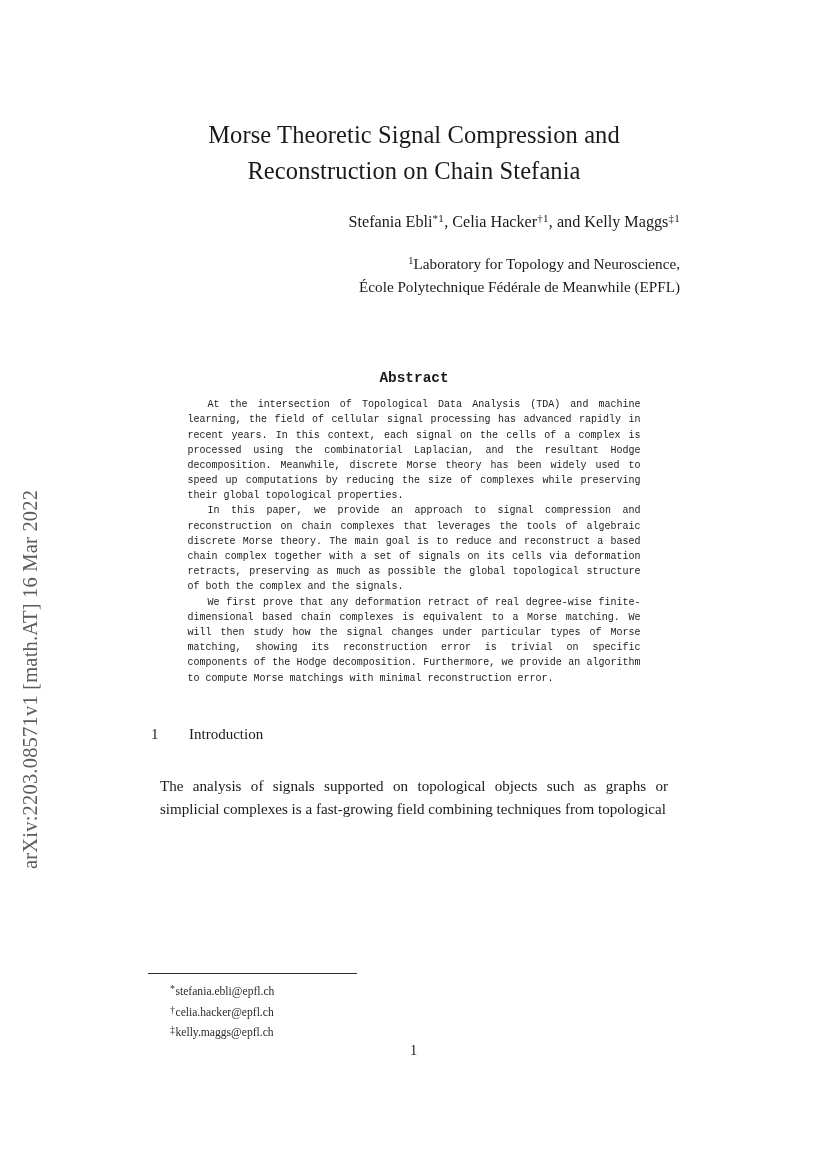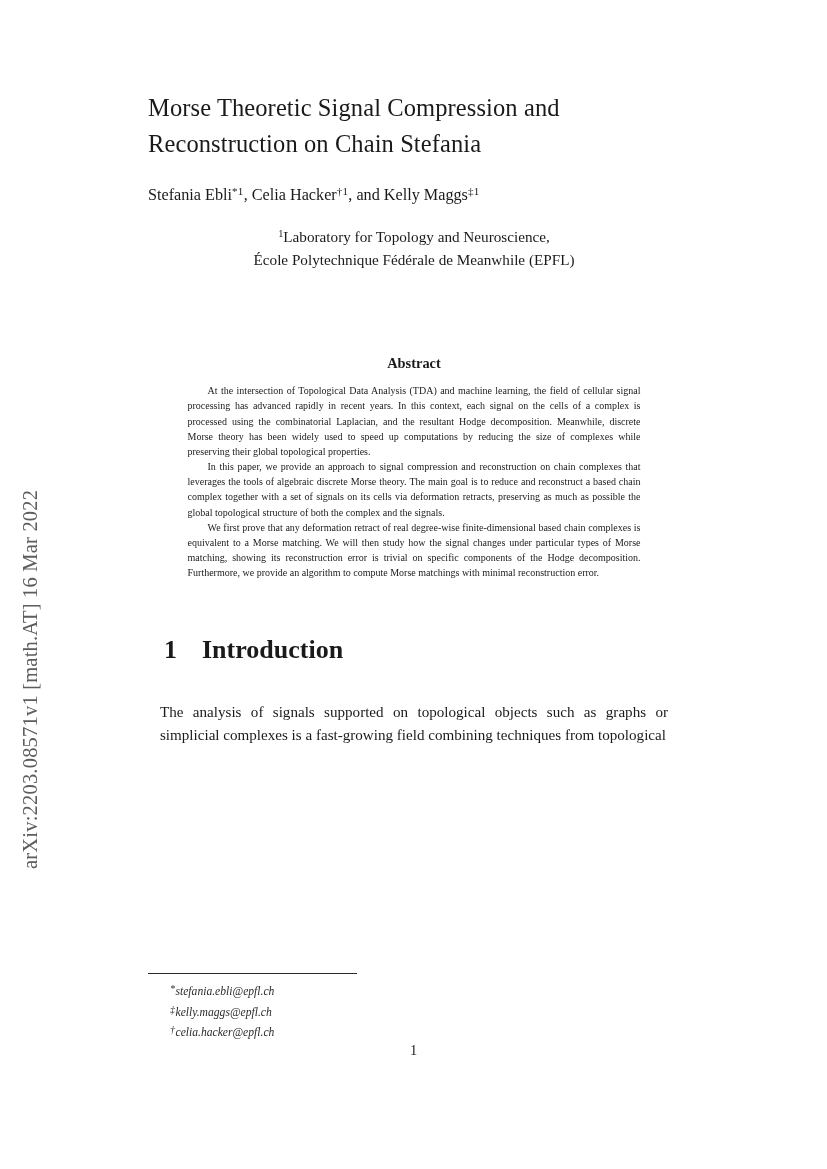--- a/index.html
+++ b/index.html
@@ -47,83 +47,85 @@
   
   .content {
     position: absolute;
     left: 148px;
     top: 0;
     width: 532px;
   }
 
   .title {
     margin: 0;
-    padding-top: 90px;
+    padding-top: 117px;
     font-size: 24.5px;
     font-weight: normal;
     line-height: 1.48;
+    text-align: center;
     letter-spacing: 0.1px;
     color: #1a1a1a;
   }
   .title .ttl-line { display: block; }
 
   .authors {
     margin: 0;
     padding-top: 21px;
     font-size: 16.2px;
-    text-align: left;
+    text-align: right;
     line-height: 1.4;
   }
   .authors sup {
     font-size: 0.68em;
     vertical-align: 0.45em;
     letter-spacing: 0.3px;
   }
 
   .affiliation {
     margin: 0;
     padding-top: 20px;
     font-size: 15.2px;
-    text-align: center;
+    text-align: right;
     line-height: 1.48;
   }
   .affiliation .aff-line { display: block; }
   .affiliation sup {
     font-size: 0.68em;
     vertical-align: 0.45em;
   }
 
   
   .abstract-wrap {
-    margin: 12px auto;
+    margin: 0 auto;
     padding-top: 72px;
     width: 453px;
+    font-family: Liberation Mono, monospace;
   }
   .abstract-heading {
     margin: 0 0 11px 0;
     font-size: 14.4px;
     font-weight: bold;
     text-align: center;
   }
   .abstract-wrap p {
     margin: 0;
     font-size: 10px;
     line-height: 1.52;
     text-align: justify;
     text-indent: 20px;
     hyphens: auto;
     -webkit-hyphens: auto;
   }
 
   
   .section-heading {
-    margin: 16px;
+    margin: 3px;
     padding-top: 36px;
-    font-size: 26px;
-    font-weight: bold;
+    font-size: 15px;
+    font-weight: normal;
     line-height: 1.3;
   }
   .section-heading .sec-num {
     display: inline-block;
     width: 38px;
   }
 
   .body-par {
     margin: 12px;
     padding-top: 19px;
@@ -133,21 +135,20 @@
     hyphens: auto;
     -webkit-hyphens: auto;
   }
 
   
   .footnotes {
     position: absolute;
     left: 148px;
     top: 973px;
     width: 420px;
-    font-style: italic;
   }
   .footnote-rule {
     width: 209px;
     height: 0;
     border-top: 1px solid #2b2b2b;
     margin: 0 0 7px 0;
   }
   .footnote {
     margin: 0;
     padding-left: 22px;
@@ -208,19 +209,19 @@
       <span class="sec-num">1</span><span>Introduction</span>
     </h2>
 
     <p class="body-par">The analysis of signals supported on topological objects such as graphs or simplicial complexes is a fast-growing field combining techniques from topological</p>
 
   </div>
 
   <div class="footnotes">
     <div class="footnote-rule"></div>
     <p class="footnote"><sup>*</sup><span>stefania.ebli@epfl.ch</span></p>
+    <p class="footnote"><sup>†</sup><span>celia.hacker@epfl.ch</span></p>
     <p class="footnote"><sup>‡</sup><span>kelly.maggs@epfl.ch</span></p>
-    <p class="footnote"><sup>†</sup><span>celia.hacker@epfl.ch</span></p>
   </div>
 
   <div class="page-number">1</div>
 
 </div>
 
 </body></html>

